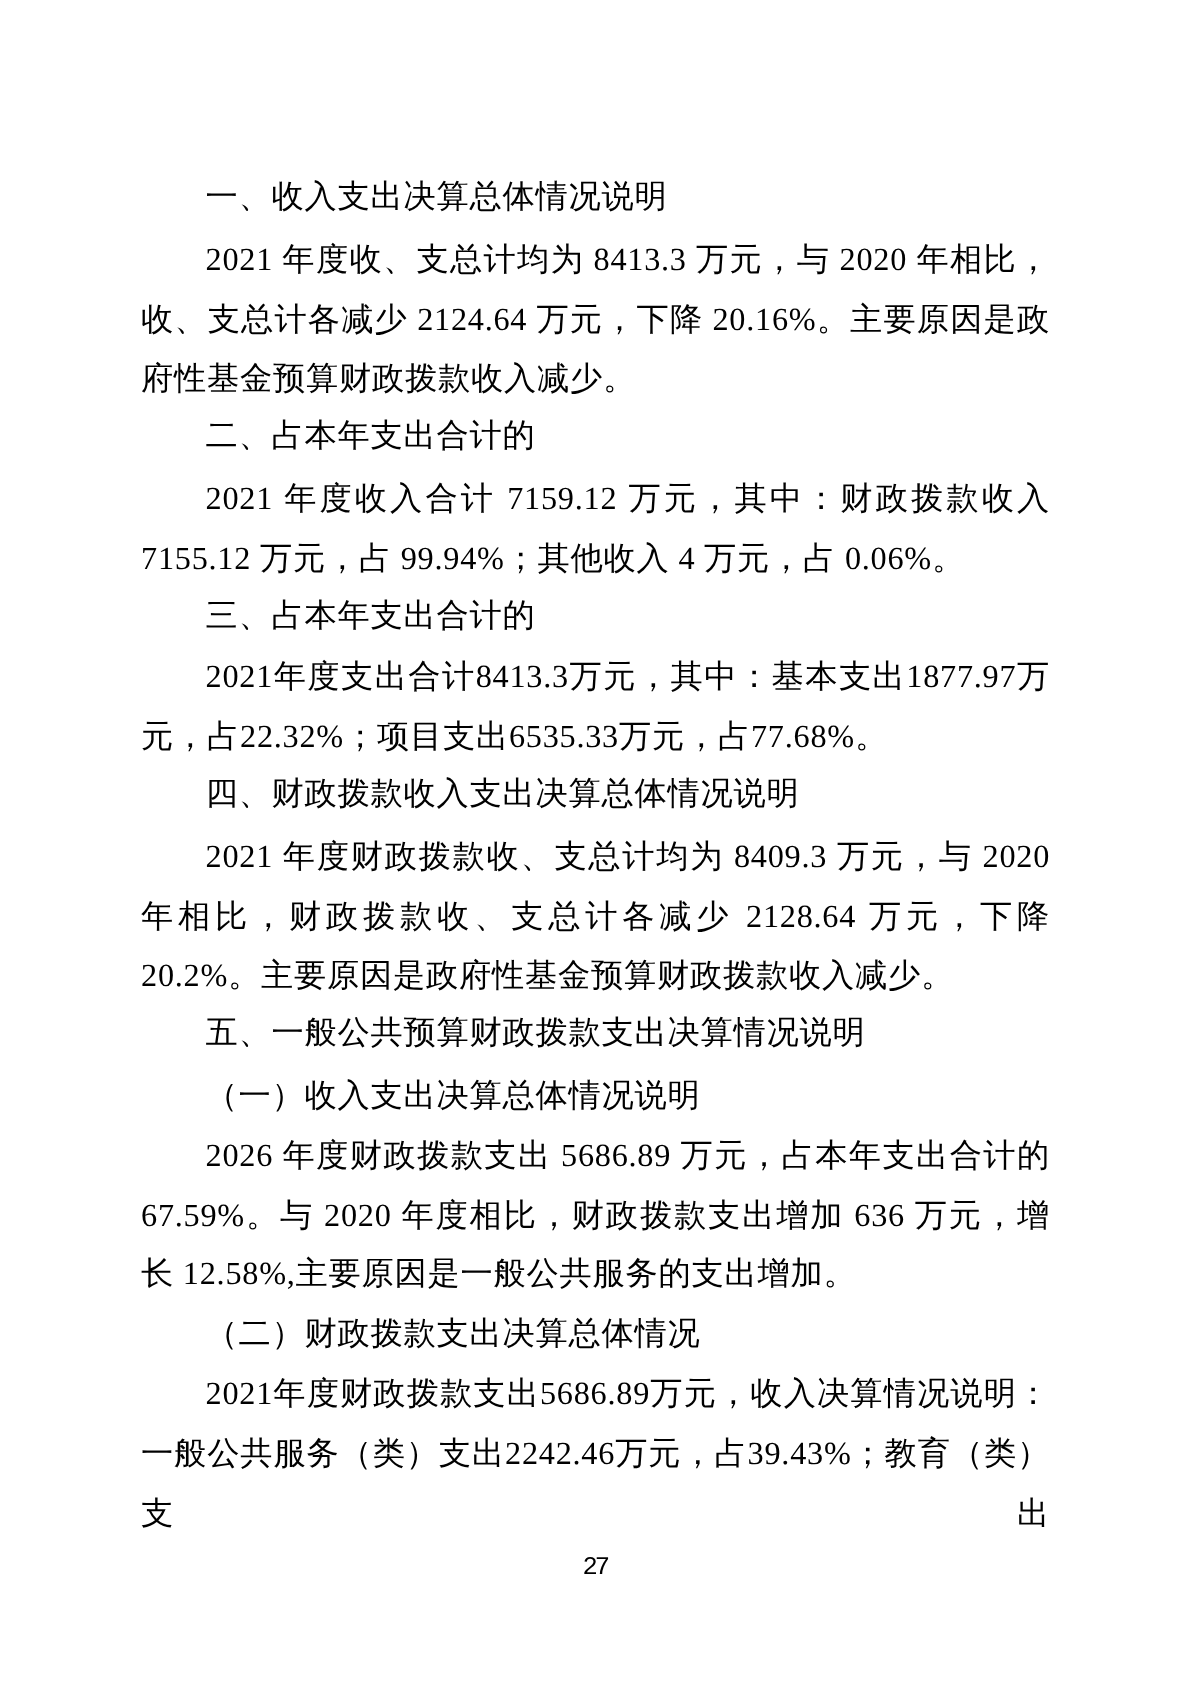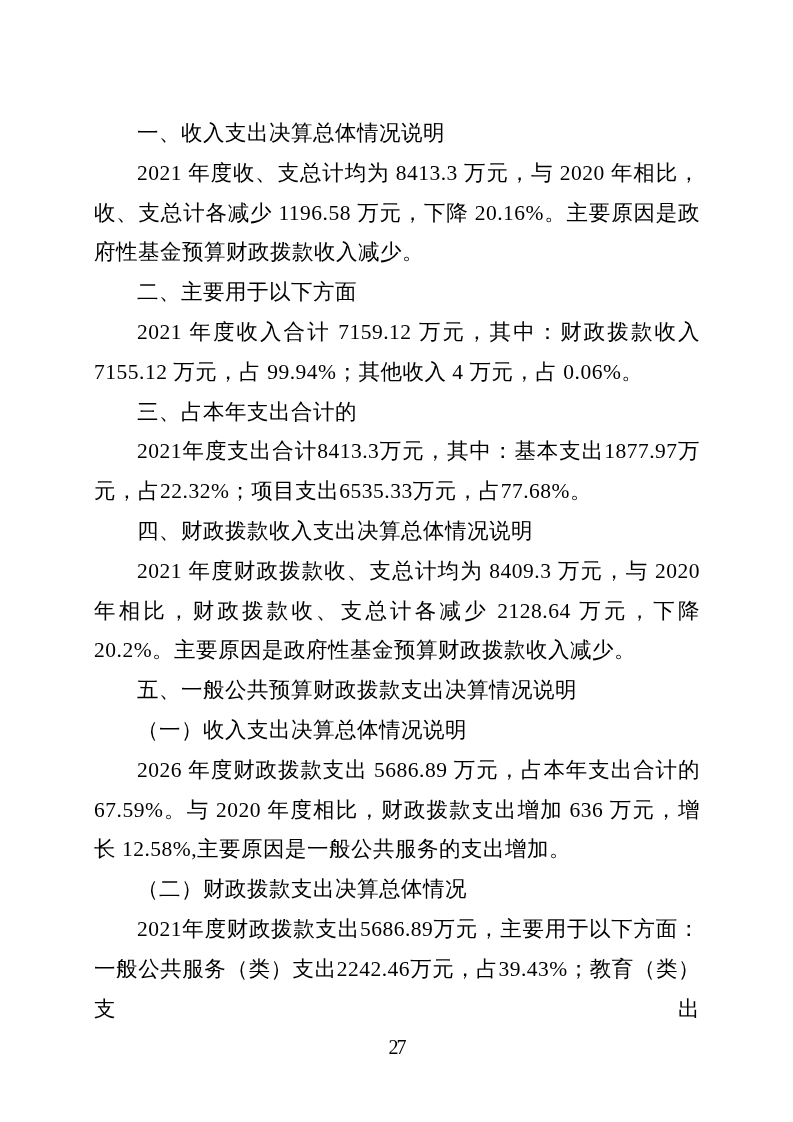--- a/index.html
+++ b/index.html
@@ -24,21 +24,21 @@
   }
   .content h2, .content h3, .content p {
     margin: 0;
     padding: 0;
     font-size: 21.5px;
     line-height: 39.8px;
     font-weight: normal;
     letter-spacing: 0.5px;
   }
   .sec-heading {
-    font-family: Liberation Serif, serif;
+    font-family: Liberation Mono, monospace;
     font-weight: bold;
     text-indent: 2em;
     letter-spacing: 1px;
   }
   .sub-heading {
     font-family: "Liberation Serif", "DejaVu Serif", serif;
     font-weight: bold;
     text-indent: 2em;
     letter-spacing: 1px;
   }
@@ -50,49 +50,49 @@
     text-align-last: justify;
   }
   .footer {
     position: absolute;
     top: 1036px;
     left: 0;
     width: 793px;
     text-align: center;
   }
   .page-number {
-    font-size: 20px;
+    font-size: 17px;
     letter-spacing: -2px;
-    font-family: Liberation Serif, serif;
+    font-family: Liberation Mono, monospace;
   }
 </style>
 </head>
 <body>
 
 <div class="page">
   <main class="content">
 
     <h2 class="sec-heading">一、收入支出决算总体情况说明</h2>
-    <p class="para">2021 年度收、支总计均为 8413.3 万元，与 2020 年相比，收、支总计各减少 1196.58 万元，下降 20.16%。主要原因是政府性基金预算财政拨款收入减少。</p>
+    <p class="para">2021 年度收、支总计均为 8413.3 万元，与 2020 年相比，收、支总计各减少 2124.64 万元，下降 20.16%。主要原因是政府性基金预算财政拨款收入减少。</p>
 
-    <h2 class="sec-heading">二、主要用于以下方面</h2>
+    <h2 class="sec-heading">二、占本年支出合计的</h2>
     <p class="para">2021 年度收入合计 7159.12 万元，其中：财政拨款收入 7155.12 万元，占 99.94%；其他收入 4 万元，占 0.06%。</p>
 
     <h2 class="sec-heading">三、占本年支出合计的</h2>
     <p class="para">2021年度支出合计8413.3万元，其中：基本支出1877.97万元，占22.32%；项目支出6535.33万元，占77.68%。</p>
 
     <h2 class="sec-heading">四、财政拨款收入支出决算总体情况说明</h2>
     <p class="para">2021 年度财政拨款收、支总计均为 8409.3 万元，与 2020 年相比，财政拨款收、支总计各减少 2128.64 万元，下降 20.2%。主要原因是政府性基金预算财政拨款收入减少。</p>
 
     <h2 class="sec-heading">五、一般公共预算财政拨款支出决算情况说明</h2>
 
     <h3 class="sub-heading">（一）收入支出决算总体情况说明</h3>
     <p class="para">2026 年度财政拨款支出 5686.89 万元，占本年支出合计的 67.59%。与 2020 年度相比，财政拨款支出增加 636 万元，增长 12.58%,主要原因是一般公共服务的支出增加。</p>
 
     <h3 class="sub-heading">（二）财政拨款支出决算总体情况</h3>
-    <p class="para para-continued">2021年度财政拨款支出5686.89万元，主要用于以下方面：一般公共服务（类）支出2242.46万元，占39.43%；教育（类）支出</p>
+    <p class="para para-continued">2021年度财政拨款支出5686.89万元，收入决算情况说明：一般公共服务（类）支出2242.46万元，占39.43%；教育（类）支出</p>
 
   </main>
 
   <div class="footer">
     <span class="page-number">27</span>
   </div>
 </div>
 
 </body></html>

